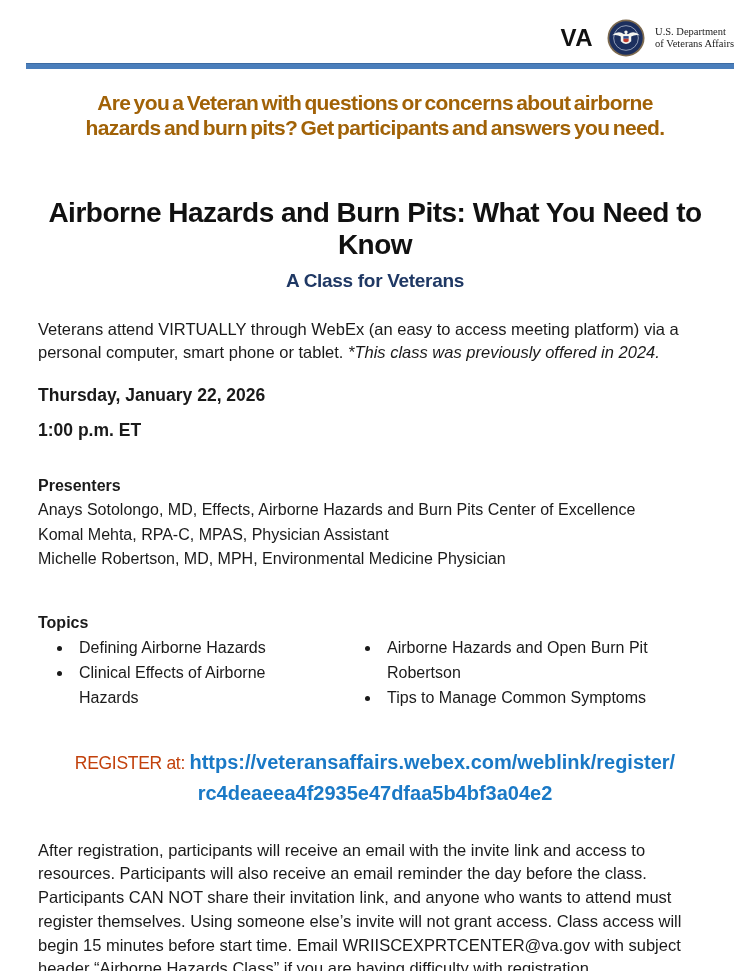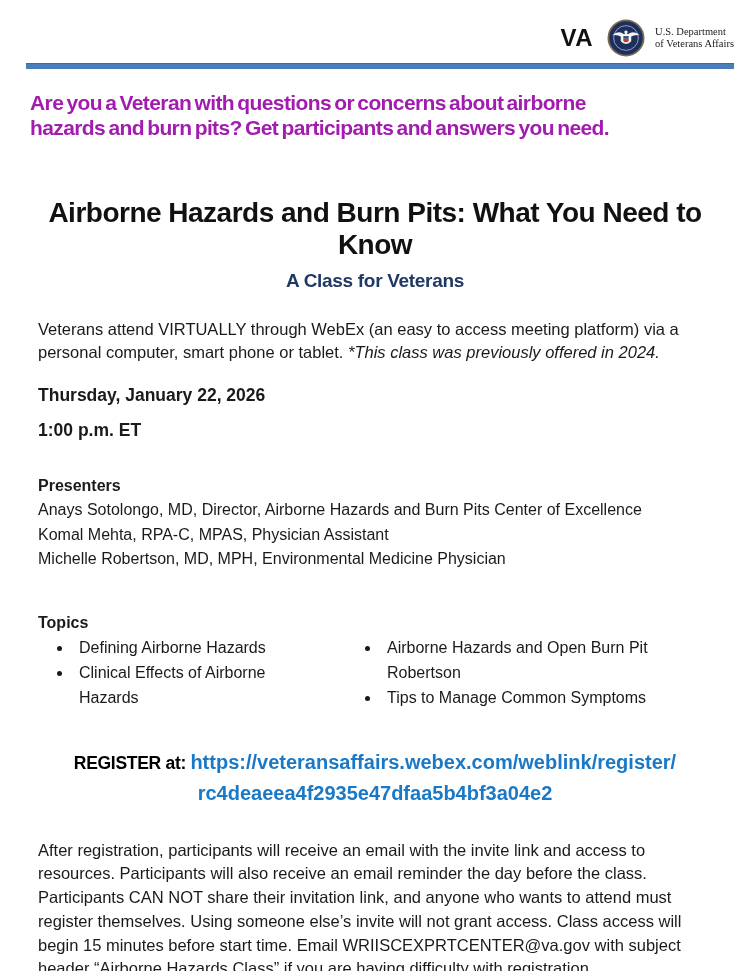--- a/index.html
+++ b/index.html
@@ -23,22 +23,22 @@
     font-family: "Liberation Serif", serif; font-size: 10.5px; line-height: 1.18;
     color: #222222; white-space: nowrap;
   }
   
   .rule {
     height: 6px; background: #4a7ebb; border-top: 1px solid #3c6ba3;
     margin: 5px 16px 0 26px;
   }
   
   .intro {
-    margin: 22px auto 0 auto; max-width: 690px; 
-    color: #a21caf; font-weight: bold; font-size: 21px; line-height: 1.18;
+    margin: 22px auto 0 auto; max-width: 690px; text-align: center;
+    color: #a16207; font-weight: bold; font-size: 21px; line-height: 1.18;
     letter-spacing: -0.6px; word-spacing: -2px;
   }
   .intro span { display: block; }
   
   .title {
     margin: 56px auto 0 auto; max-width: 680px; text-align: center;
     color: #111111; font-weight: bold; font-size: 28px; line-height: 1.15;
     letter-spacing: -0.5px;
   }
   .subtitle {
@@ -63,21 +63,21 @@
   .topic-cols { display: flex; margin-top: 4px; }
   .topic-col { list-style: disc; font-size: 16px; line-height: 1.55; }
   .topic-col.left { margin-left: 35px; width: 245px; }
   .topic-col.right { margin-left: 63px; width: 330px; }
   .topic-col li { padding-left: 6px; }
   
   .register {
     margin: 36px auto 0 auto; text-align: center; max-width: 620px;
     line-height: 1.55;
   }
-  .register-label { font-weight: bold; font-size: 17.5px; color: #000000; letter-spacing: -0.3px; }
+  .register-label { font-weight: normal; font-size: 17.5px; color: #c2410c; letter-spacing: -0.3px; }
   .register-link {
     font-weight: bold; font-size: 20px; color: #1a79c6; text-decoration: none;
   }
   .register-link .l2 { display: block; }
   
   .footer-par {
     margin: 30px 34px 0 38px; font-size: 16.5px; line-height: 1.44;
     color: #1a1a1a;
   }
 </style>
@@ -117,21 +117,21 @@
 
   <p class="desc">
     <span>Veterans attend VIRTUALLY through WebEx (an easy to access meeting platform) via a personal computer, smart phone or tablet. </span><span class="note">*This class was previously offered in 2024.</span>
   </p>
 
   <div class="date-line">Thursday, January 22, 2026</div>
   <div class="time-line">1:00 p.m. ET</div>
 
   <div class="presenters">
     <div class="sec-heading">Presenters</div>
-    <div class="presenter-line">Anays Sotolongo, MD, Director, Airborne Hazards and Burn Pits Center of Excellence</div>
+    <div class="presenter-line">Anays Sotolongo, MD, Effects, Airborne Hazards and Burn Pits Center of Excellence</div>
     <div class="presenter-line">Komal Mehta, RPA-C, MPAS, Physician Assistant</div>
     <div class="presenter-line">Michelle Robertson, MD, MPH, Environmental Medicine Physician</div>
   </div>
 
   <div class="topics">
     <div class="sec-heading">Topics</div>
     <div class="topic-cols">
       <ul class="topic-col left">
         <li>Defining Airborne Hazards</li>
         <li>Clinical Effects of Airborne Hazards</li>

